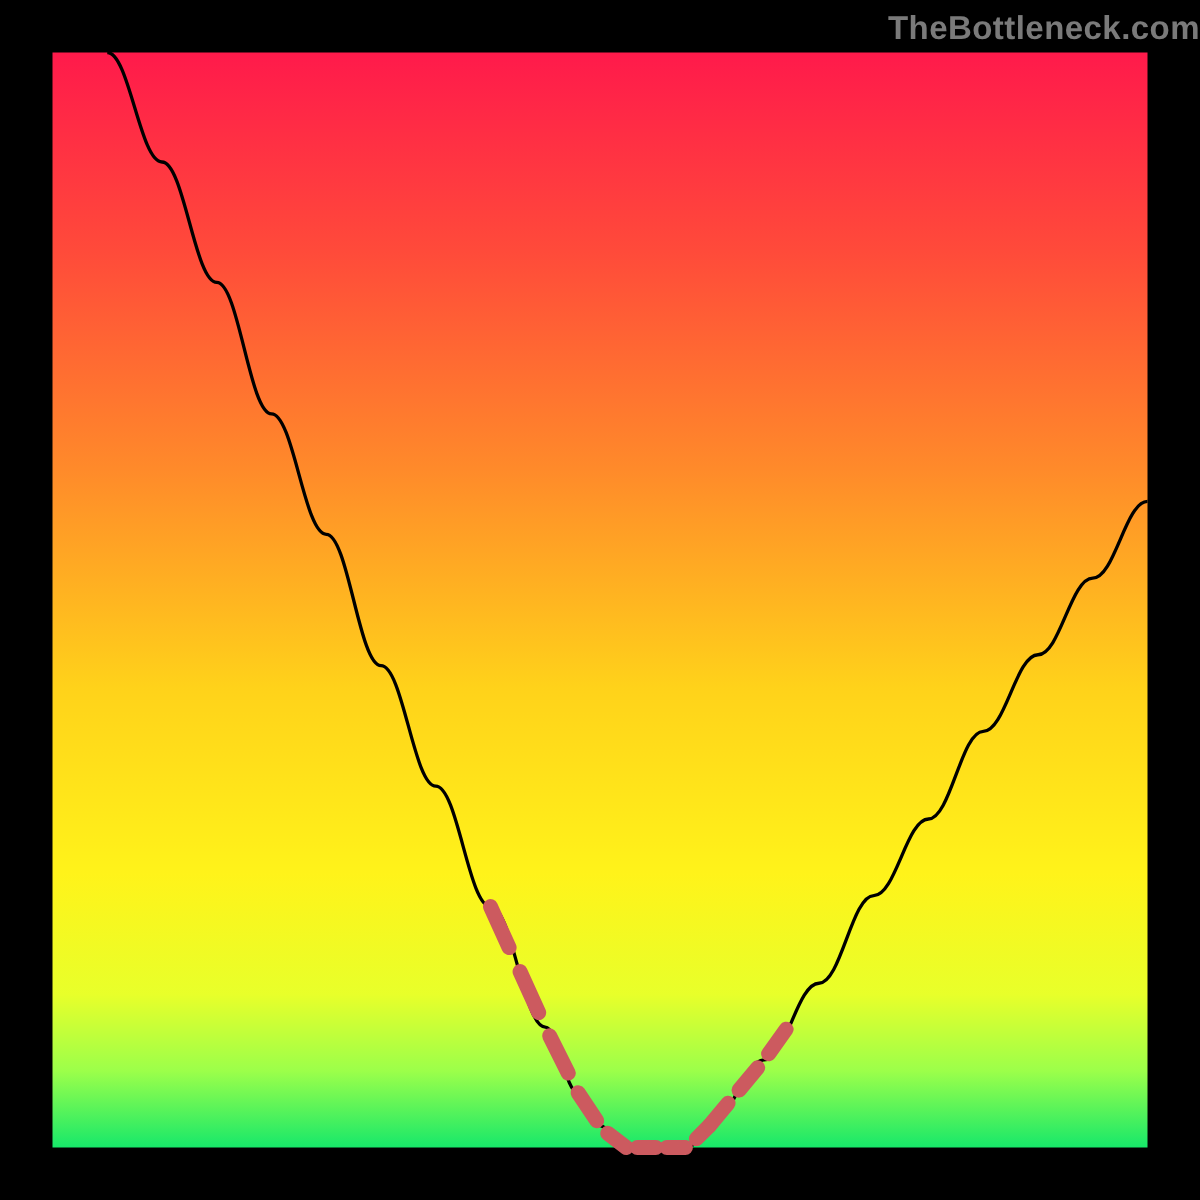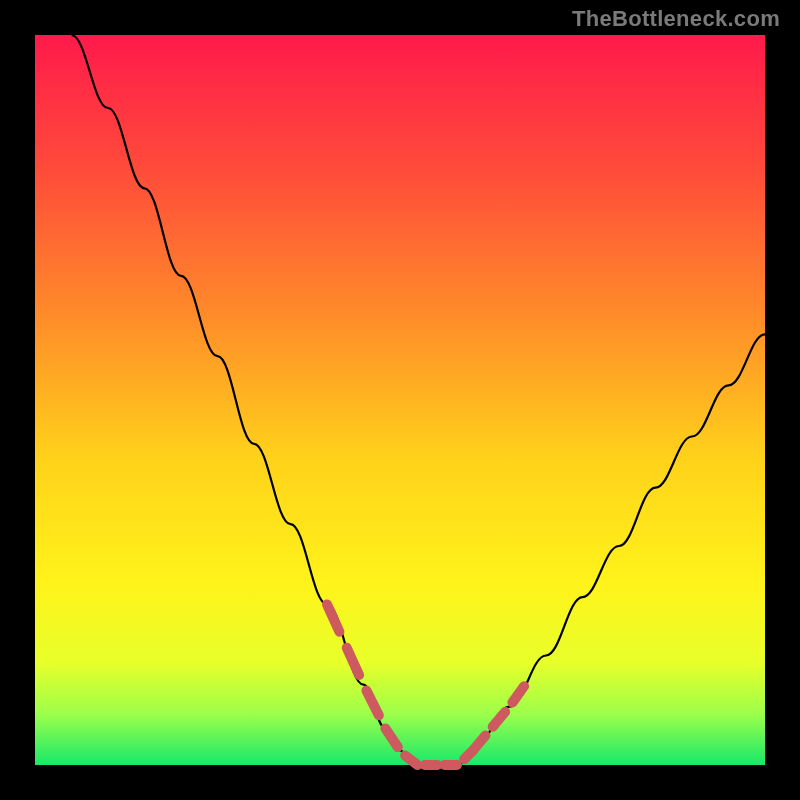--- a/index.html
+++ b/index.html
@@ -12,21 +12,21 @@
     font-family: Arial, Helvetica, sans-serif;
   }
   .chart-wrap {
     position: relative;
     width: 800px;
     height: 800px;
   }
   .watermark {
     position: absolute;
     top: 6px;
-    right: 20px;
+    right: 0;
     color: #7a7a7a;
     font-size: 22px;
     font-weight: 600;
     letter-spacing: 0.3px;
     z-index: 10;
     user-select: none;
   }
   .plot-area {
     position: absolute;
     left: 35px;

